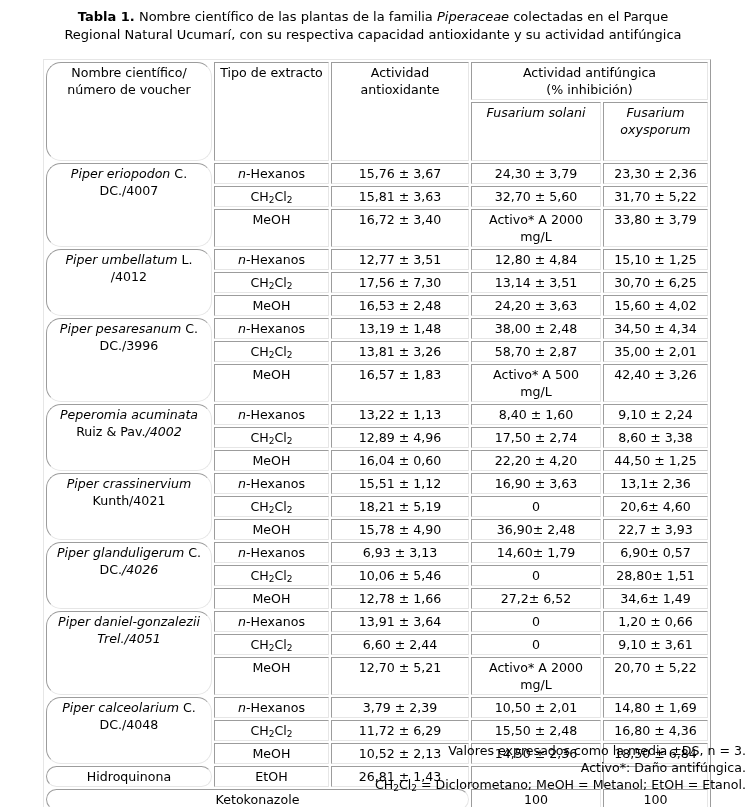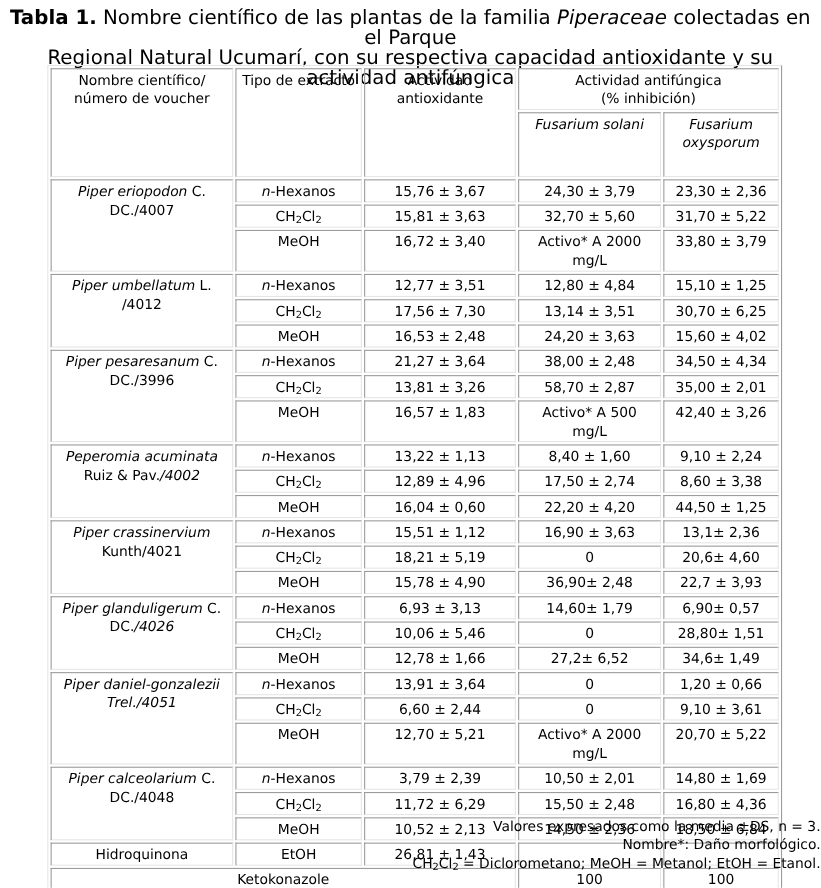--- a/index.html
+++ b/index.html
@@ -1,22 +1,22 @@
 <!DOCTYPE html>
 <html><head>
 <meta charset="utf-8">
 <style>
   html,body{margin:0;padding:0;background:#fff;}
   body{width:746px;height:807px;position:relative;font-family:"DejaVu Sans","Liberation Sans",sans-serif;color:#000;}
-  .caption{position:absolute;left:0;top:8px;width:746px;text-align:center;font-size:18px;line-height:18px;}
+  .caption{position:absolute;left:0;top:8px;width:746px;text-align:center;font-size:13px;line-height:18px;}
   .caption b{font-weight:bold;}
   .wrap{position:absolute;left:43px;top:59px;}
   table.t{border-collapse:separate;border-spacing:2px;border:1px solid;border-color:#e6e6e6 #9c9c9c #9c9c9c #e6e6e6;font-size:12.6px;}
   table.t td{border:1px solid;border-color:#9c9c9c #e6e6e6 #e6e6e6 #9c9c9c;padding:1px 4px;line-height:17px;vertical-align:top;text-align:center;}
-  td.left{text-align:left;}
+  td.left{text-align:left;border-radius:15px;}
   td.mid{vertical-align:middle;}
   .c1{width:156px;}
   .c2{width:105px;}
   .c3{width:128px;}
   .c4{width:120px;}
   .c5{width:95px;}
   i{font-style:italic;}
   sub{font-size:9px;vertical-align:-2px;line-height:0;}
   .notes{position:absolute;left:0;top:742px;width:746px;text-align:right;font-size:12.6px;line-height:17px;}
 </style>
@@ -80,21 +80,21 @@
         </tr>
         <tr>
           <td><span>MeOH</span></td>
           <td>16,53 ± 2,48</td>
           <td>24,20 ± 3,63</td>
           <td>15,60 ± 4,02</td>
         </tr>
         <tr>
           <td class="left mid" rowspan="3"><i>Piper pesaresanum</i><span> C. DC./3996</span></td>
           <td><i>n</i><span>-Hexanos</span></td>
-          <td>21,27 ± 3,64</td>
+          <td>13,19 ± 1,48</td>
           <td>38,00 ± 2,48</td>
           <td>34,50 ± 4,34</td>
         </tr>
         <tr>
           <td><span>CH</span><sub>2</sub><span>Cl</span><sub>2</sub></td>
           <td>13,81 ± 3,26</td>
           <td>58,70 ± 2,87</td>
           <td>35,00 ± 2,01</td>
         </tr>
         <tr>
@@ -211,15 +211,15 @@
     <td class="left" colspan="3">Ketokonazole</td>
     <td>100</td>
     <td>100</td>
   </tr>
 </tbody>
     </table>
 </div>
 
 <div class="notes">
   <div>Valores expresados como la media ±DS, n = 3.</div>
-  <div>Nombre*: Daño morfológico.</div>
+  <div>Activo*: Daño antifúngica.</div>
   <div><span>CH</span><sub>2</sub><span>Cl</span><sub>2</sub><span> = Diclorometano; MeOH = Metanol; EtOH = Etanol.</span></div>
 </div>
 
 </body></html>

